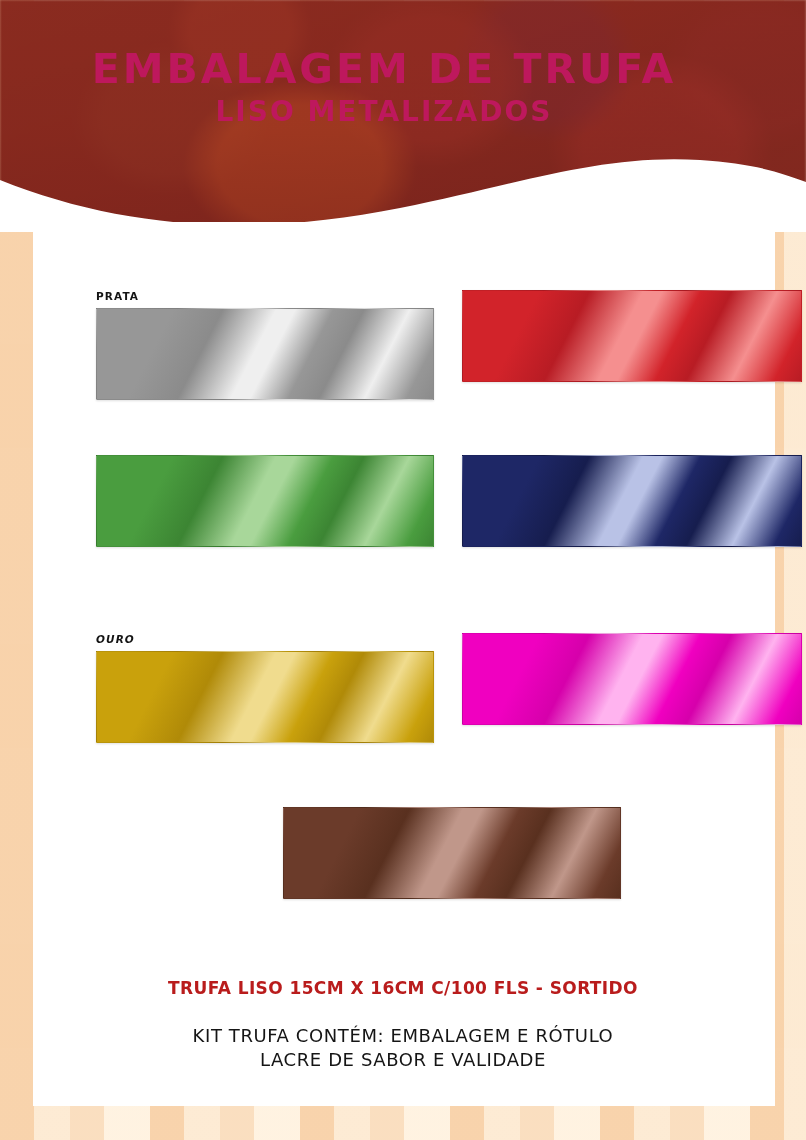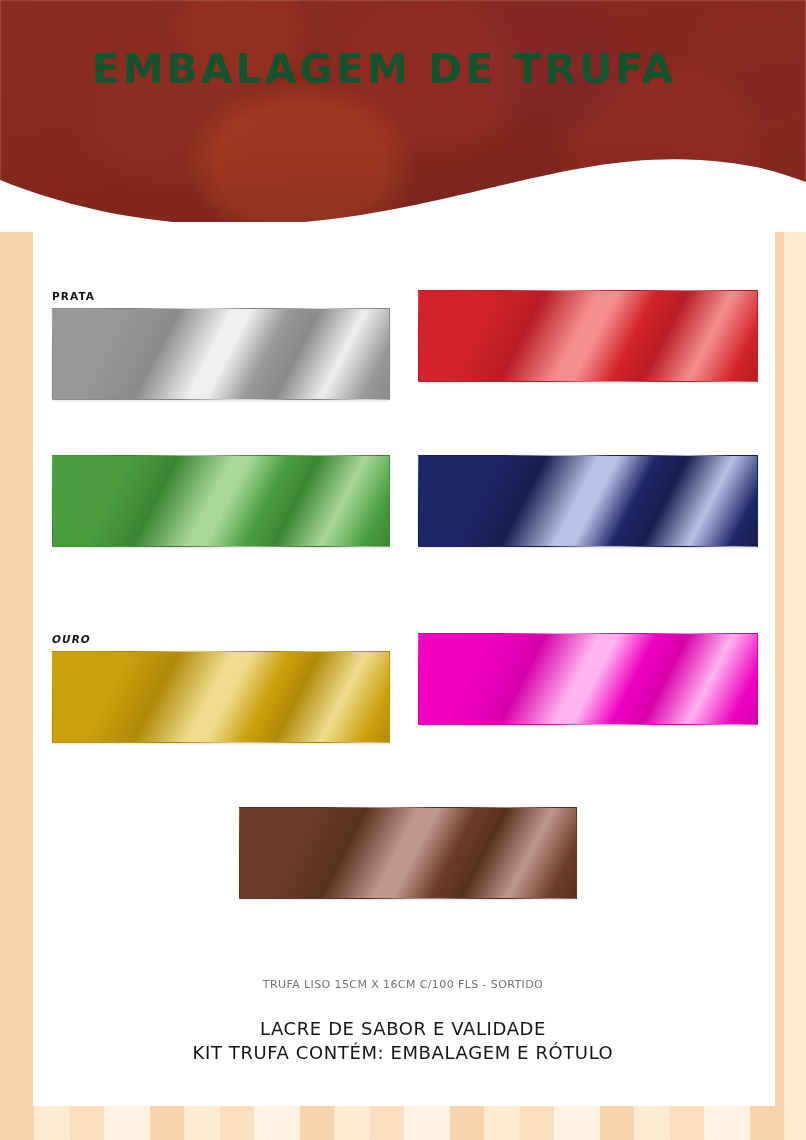--- a/index.html
+++ b/index.html
@@ -58,62 +58,62 @@
       linear-gradient(160deg,#8d2f22 0%, #8a2a20 42%, #7e2720 70%, #8b2f24 100%);
     filter:blur(1px);
   }
   #header-tint{
     position:absolute; inset:0;
     background:linear-gradient(180deg, rgba(136,40,30,.55) 0%, rgba(130,38,28,.48) 55%, rgba(124,36,27,.62) 100%);
   }
   #header-wave{ position:absolute; left:0; bottom:0; width:806px; height:90px; display:block; }
   #header-text{
     position:absolute; left:0; top:48px; width:768px; text-align:center;
-    color:#14532d;
+    color:#be185d;
   }
   #title{
     font-size:41px; font-weight:bold; letter-spacing:3px;
     font-family:"DejaVu Sans", sans-serif;
     line-height:1.05;
   }
   #subtitle{
     font-size:28px; font-weight:bold; letter-spacing:2px;
     font-family:"DejaVu Sans", sans-serif;
     margin-top:4px;
   }
 
   
   #card{
     position:absolute; left:33px; top:222px; width:742px; height:884px;
     background:#ffffff;
   }
 
   
-  .swatch-group{ position:absolute; }
+  .swatch-group{ position:absolute;margin-left:44px; }
   .swatch-label{
     font-family:"DejaVu Sans", sans-serif;
     font-size:10.5px; font-weight:bold; letter-spacing:1.1px;
     color:#141414;
     margin-bottom:6px;
     white-space:nowrap;
   }
   .swatch{
     width:336px; height:90px;
     border:1px solid rgba(0,0,0,.08);
     box-shadow:0 1px 2px rgba(0,0,0,.12);
   }
   .swatch.wide{ width:338px; }
 
   
   #captions{
     position:absolute; left:0; top:978px; width:806px; text-align:center;
   }
   #cap-main{
     font-family:"DejaVu Sans", sans-serif;
-    font-size:11px; font-weight:normal; letter-spacing:.4px; color:#737373;
+    font-size:17px; font-weight:bold; letter-spacing:.4px; color:#b91c1c;
   }
   #cap-sub{
     margin-top:26px;
     font-family:"DejaVu Sans", sans-serif;
     font-size:18px; font-weight:normal; letter-spacing:.6px; color:#151515;
     line-height:1.35;
   }
   .cap-line{ display:block; }
 </style>
 </head>
@@ -125,20 +125,21 @@
 <div id="header">
   <div id="header-photo"></div>
   <div id="header-tint"></div>
 
   <svg id="header-wave" viewBox="0 0 806 90" preserveAspectRatio="none">
     <path d="M0,38 C120,86 250,96 400,66 C520,42 600,12 700,18 C750,21 780,30 806,40 L806,90 L0,90 Z" fill="#ffffff"></path>
   </svg>
 
   <div id="header-text">
     <div id="title">EMBALAGEM DE TRUFA</div>
+    <div id="subtitle">LISO METALIZADOS</div>
   </div>
 </div>
 
 <div id="card"></div>
 
 <div class="swatch-group" style="left:52px; top:290px;">
   <div class="swatch-label">PRATA</div>
   <div class="swatch" id="sw0" style="background: linear-gradient(117deg, rgb(151, 151, 151) 0%, rgb(151, 151, 151) 20%, rgb(139, 139, 139) 33%, rgb(239, 239, 239) 47%, rgb(239, 239, 239) 52%, rgb(151, 151, 151) 62%, rgb(139, 139, 139) 70%, rgb(239, 239, 239) 82%, rgb(151, 151, 151) 93%, rgb(139, 139, 139) 100%);"></div>
 </div>
 
@@ -163,16 +164,16 @@
   <div class="swatch wide" id="sw5" style="background: linear-gradient(117deg, rgb(240, 0, 192) 0%, rgb(240, 0, 192) 20%, rgb(214, 0, 171) 33%, rgb(255, 179, 239) 47%, rgb(255, 179, 239) 52%, rgb(240, 0, 192) 62%, rgb(214, 0, 171) 70%, rgb(255, 179, 239) 82%, rgb(240, 0, 192) 93%, rgb(214, 0, 171) 100%);"></div>
 </div>
 
 <div class="swatch-group" style="left:239px; top:807px;">
   <div class="swatch" id="sw6" style="background: linear-gradient(117deg, rgb(107, 59, 42) 0%, rgb(107, 59, 42) 20%, rgb(89, 48, 31) 33%, rgb(192, 151, 138) 47%, rgb(192, 151, 138) 52%, rgb(107, 59, 42) 62%, rgb(89, 48, 31) 70%, rgb(192, 151, 138) 82%, rgb(107, 59, 42) 93%, rgb(89, 48, 31) 100%);"></div>
 </div>
 
 <div id="captions">
   <div id="cap-main">TRUFA LISO 15CM X 16CM C/100 FLS - SORTIDO</div>
   <div id="cap-sub">
+    <span class="cap-line">KIT TRUFA CONTÉM: EMBALAGEM E RÓTULO</span>
     <span class="cap-line">LACRE DE SABOR E VALIDADE</span>
-    <span class="cap-line">KIT TRUFA CONTÉM: EMBALAGEM E RÓTULO</span>
   </div>
 </div>
 
 </body></html>

